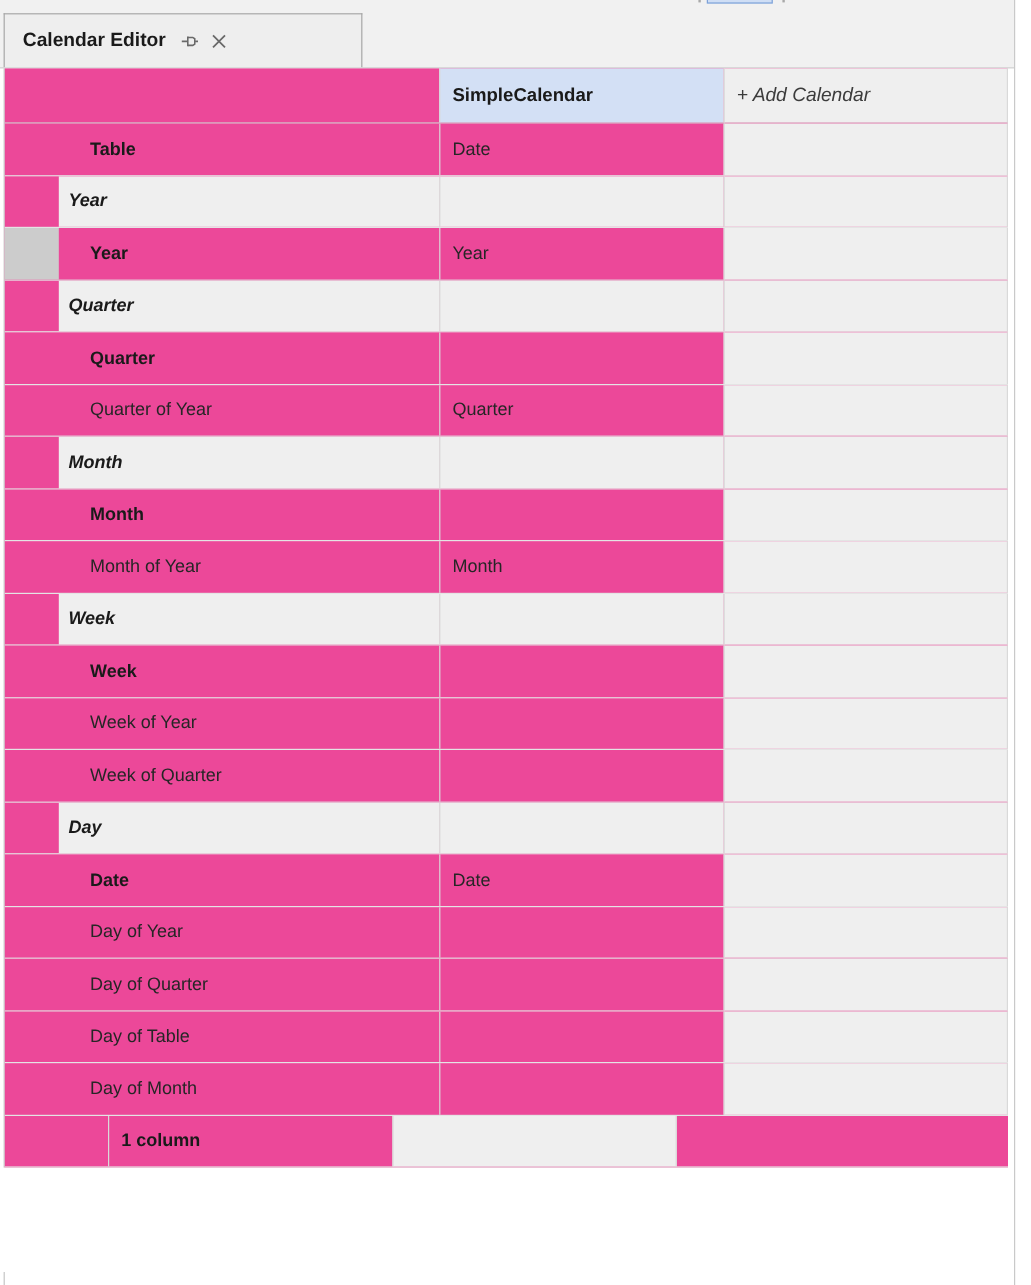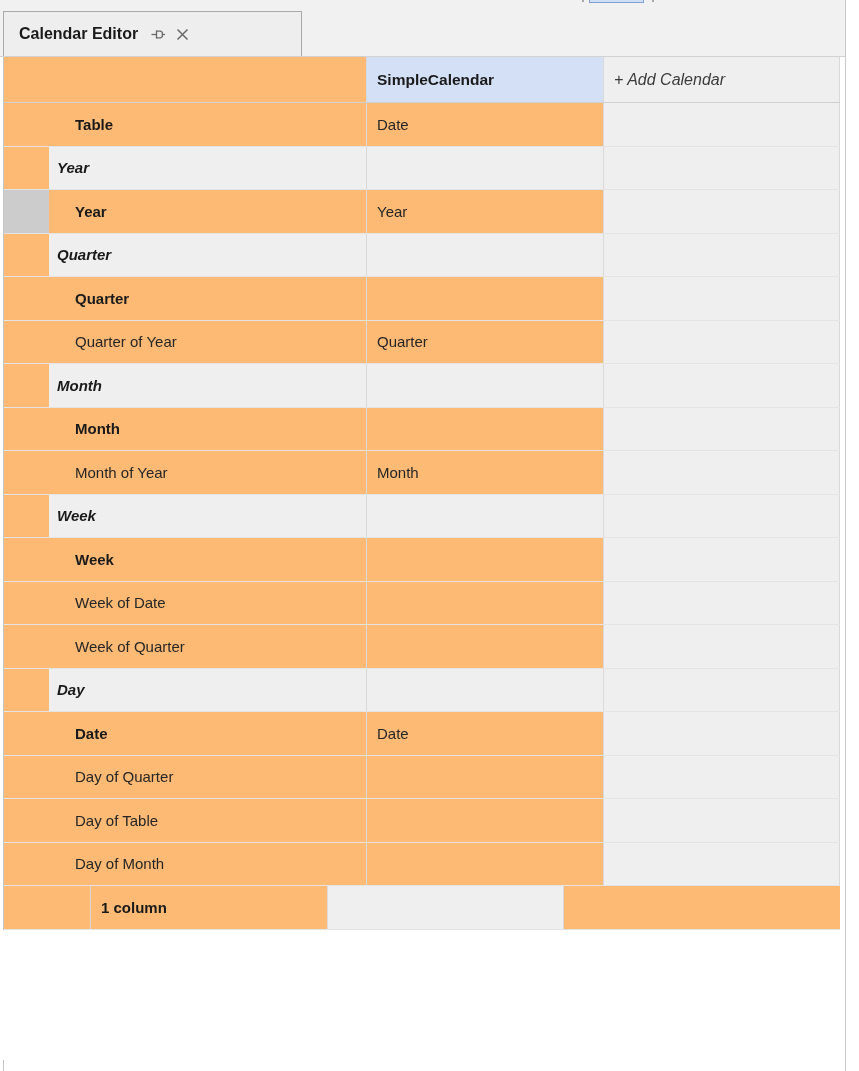--- a/index.html
+++ b/index.html
@@ -33,21 +33,21 @@
     width:24px;height:24px;color:#696969;flex:0 0 auto;}
   .tab-icon.pin{margin-left:8px;}
   .tab-icon svg{display:block;}
   
   .grid{
     position:absolute;left:3px;top:57px;width:836px;
     border-left:1px solid #c5c5c5;box-sizing:content-box;
   }
   .row{
     display:flex;height:43.5px;box-sizing:border-box;
-    border-bottom:1px solid #e4e4e4;background:#fdba74;
+    border-bottom:1px solid #e4e4e4;background:#ec4899;
   }
   .row.header{height:46px;border-bottom:1px solid #cfcfcf;}
   .cell{display:flex;align-items:center;box-sizing:border-box;
     font-size:15px;color:#262626;white-space:nowrap;overflow:hidden;}
   .cell.gutter{width:45px;flex:0 0 45px;}
   .cell.label{width:317px;flex:0 0 317px;padding-left:26px;}
   .cell.value{width:237px;flex:0 0 237px;padding-left:10px;border-left:1px solid #d9d9d9;}
   .cell.add{width:237px;flex:0 0 237px;padding-left:10px;
     border-left:1px solid #d9d9d9;border-right:1px solid #d9d9d9;background:#efefef;}
   
@@ -172,40 +172,46 @@
           <div class="cell add"></div>
         </div>
         <div class="row field bold">
           <div class="cell gutter"></div>
           <div class="cell label">Week</div>
           <div class="cell value"></div>
           <div class="cell add"></div>
         </div>
         <div class="row field">
           <div class="cell gutter"></div>
-          <div class="cell label">Week of Date</div>
+          <div class="cell label">Week of Year</div>
           <div class="cell value"></div>
           <div class="cell add"></div>
         </div>
         <div class="row field">
           <div class="cell gutter"></div>
           <div class="cell label">Week of Quarter</div>
           <div class="cell value"></div>
           <div class="cell add"></div>
         </div>
         <div class="row section">
           <div class="cell gutter"></div>
           <div class="cell label">Day</div>
           <div class="cell value"></div>
           <div class="cell add"></div>
         </div>
         <div class="row field bold">
           <div class="cell gutter"></div>
           <div class="cell label">Date</div>
           <div class="cell value">Date</div>
+          <div class="cell add"></div>
+        </div>
+        <div class="row field">
+          <div class="cell gutter"></div>
+          <div class="cell label">Day of Year</div>
+          <div class="cell value"></div>
           <div class="cell add"></div>
         </div>
         <div class="row field">
           <div class="cell gutter"></div>
           <div class="cell label">Day of Quarter</div>
           <div class="cell value"></div>
           <div class="cell add"></div>
         </div>
         <div class="row field">
           <div class="cell gutter"></div>

